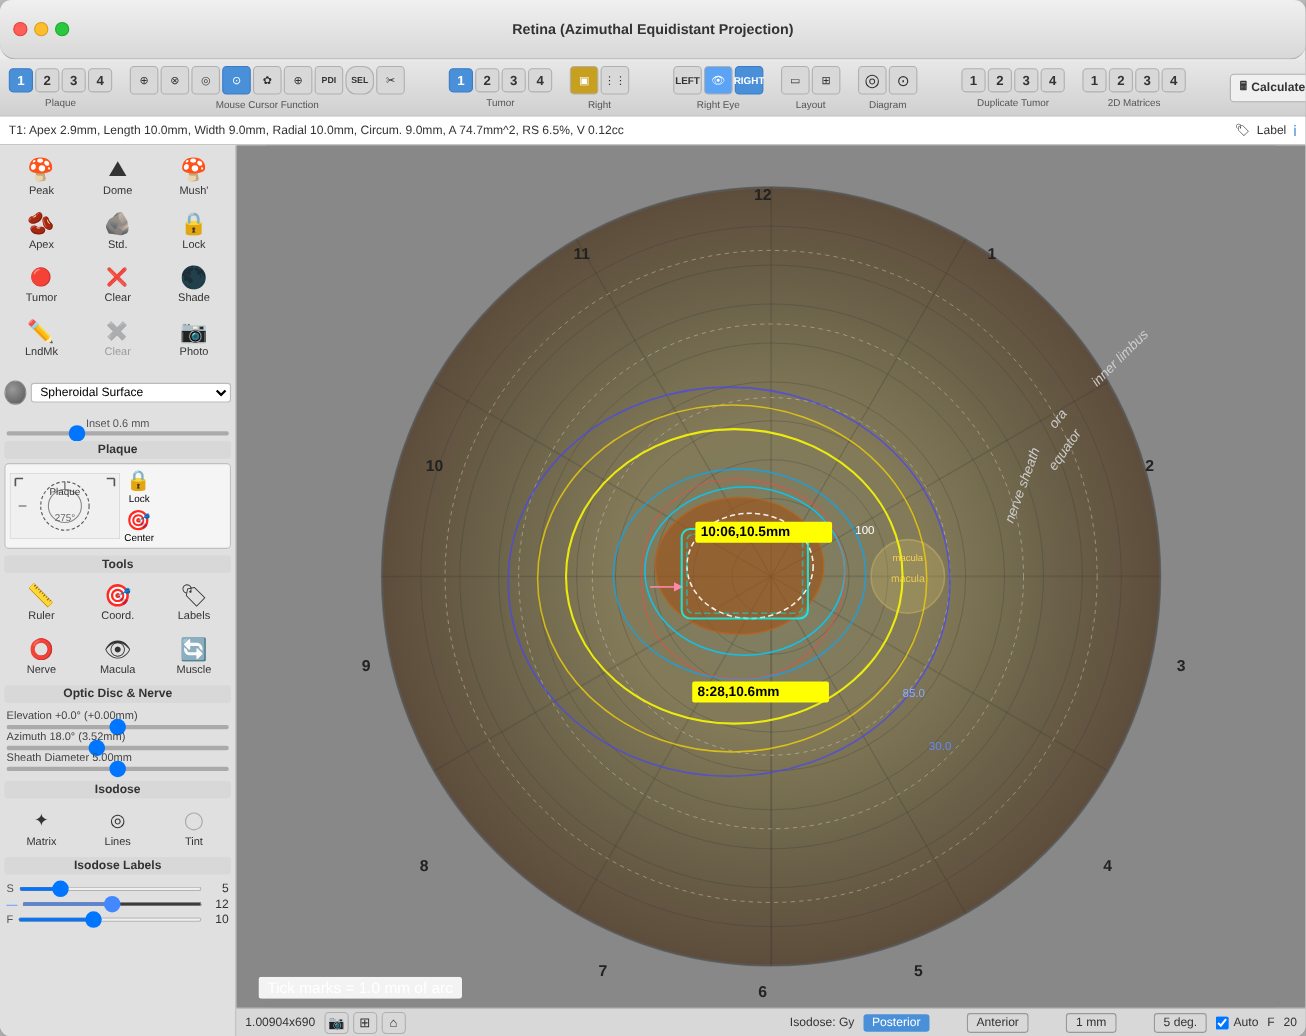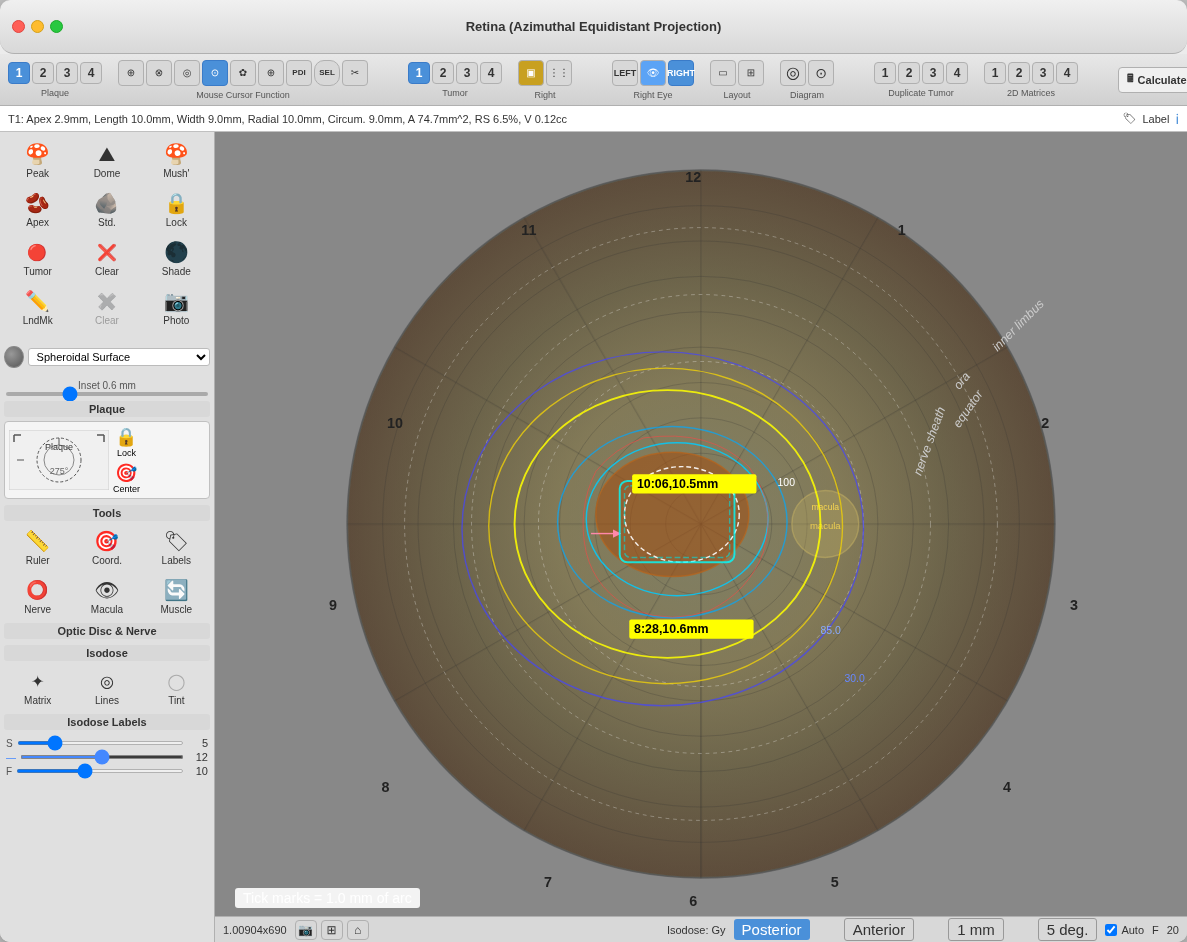--- a/index.html
+++ b/index.html
@@ -265,21 +265,21 @@
       display: flex;
       align-items: center;
       gap: 0;
     }
     .bottom-btn {
       background: #4a90d9;
       color: white;
       border: none;
       border-radius: 3px;
       padding: 2px 8px;
-      font-size: 15px;
+      font-size: 11px;
       cursor: pointer;
     }
     .bottom-btn.outline {
       background: transparent;
       color: #333;
       border: 1px solid #999;
       margin-left: 26px;
     }
     .bottom-btn.active {
       background: #4a90d9;
@@ -580,20 +580,40 @@
           <div class="icon">👁</div>
           <span>Macula</span>
         </div>
         <div class="sidebar-item">
           <div class="icon">🔄</div>
           <span>Muscle</span>
         </div>
       </div>
 
       <div class="sidebar-section-label">Optic Disc &amp; Nerve</div>
+      <div class="optic-disc-section">
+        <div class="optic-disc-row">
+          <span>Elevation +0.0° (+0.00mm)</span>
+        </div>
+        <div class="slider-row">
+          <input type="range" value="50" min="0" max="100" style="">
+        </div>
+        <div class="optic-disc-row">
+          <span>Azimuth 18.0° (3.52mm)</span>
+        </div>
+        <div class="slider-row">
+          <input type="range" value="40" min="0" max="100" style="">
+        </div>
+        <div class="optic-disc-row">
+          <span>Sheath Diameter 5.00mm</span>
+        </div>
+        <div class="slider-row">
+          <input type="range" value="50" min="0" max="100" style="">
+        </div>
+      </div>
 
       <div class="sidebar-section-label">Isodose</div>
       <div class="tools-grid">
         <div class="sidebar-item">
           <div class="icon" style="font-size:16px;">✦</div>
           <span>Matrix</span>
         </div>
         <div class="sidebar-item">
           <div class="icon" style="font-size:16px;">◎</div>
           <span>Lines</span>

